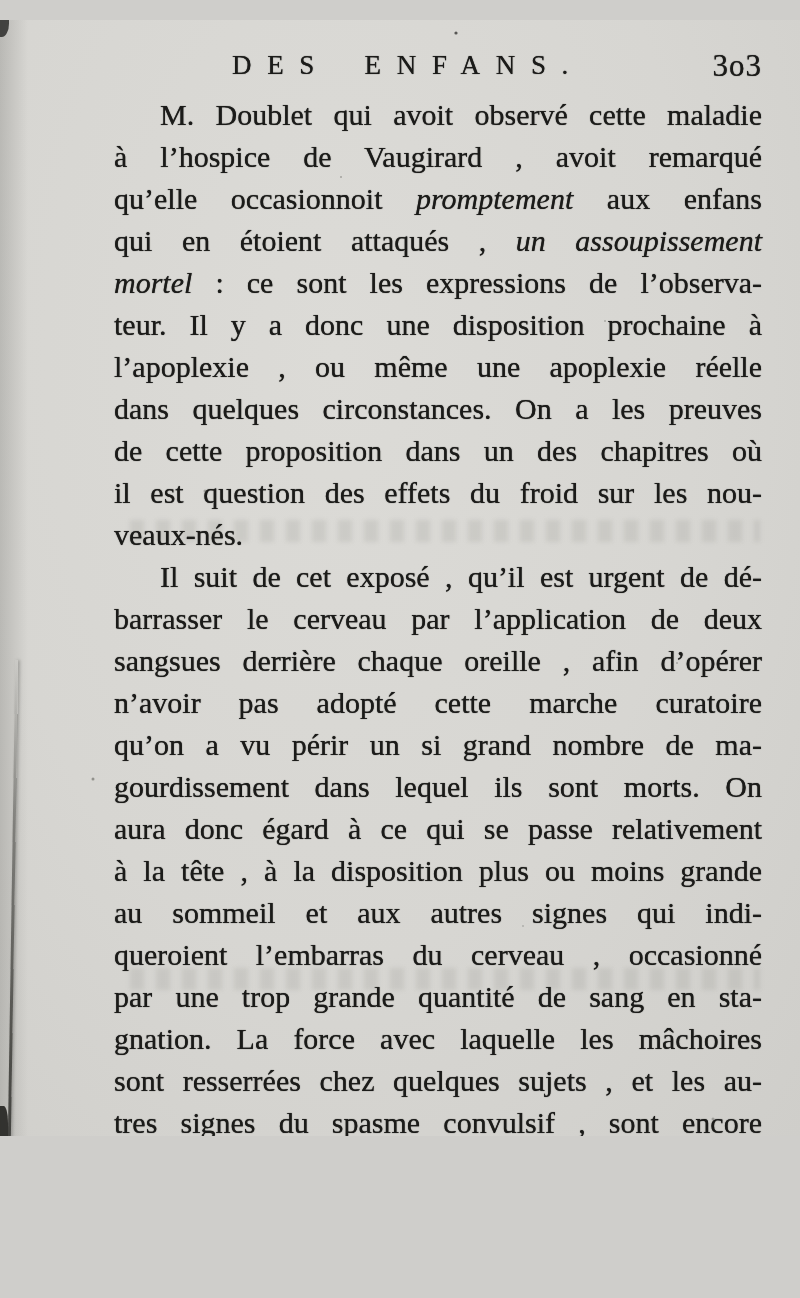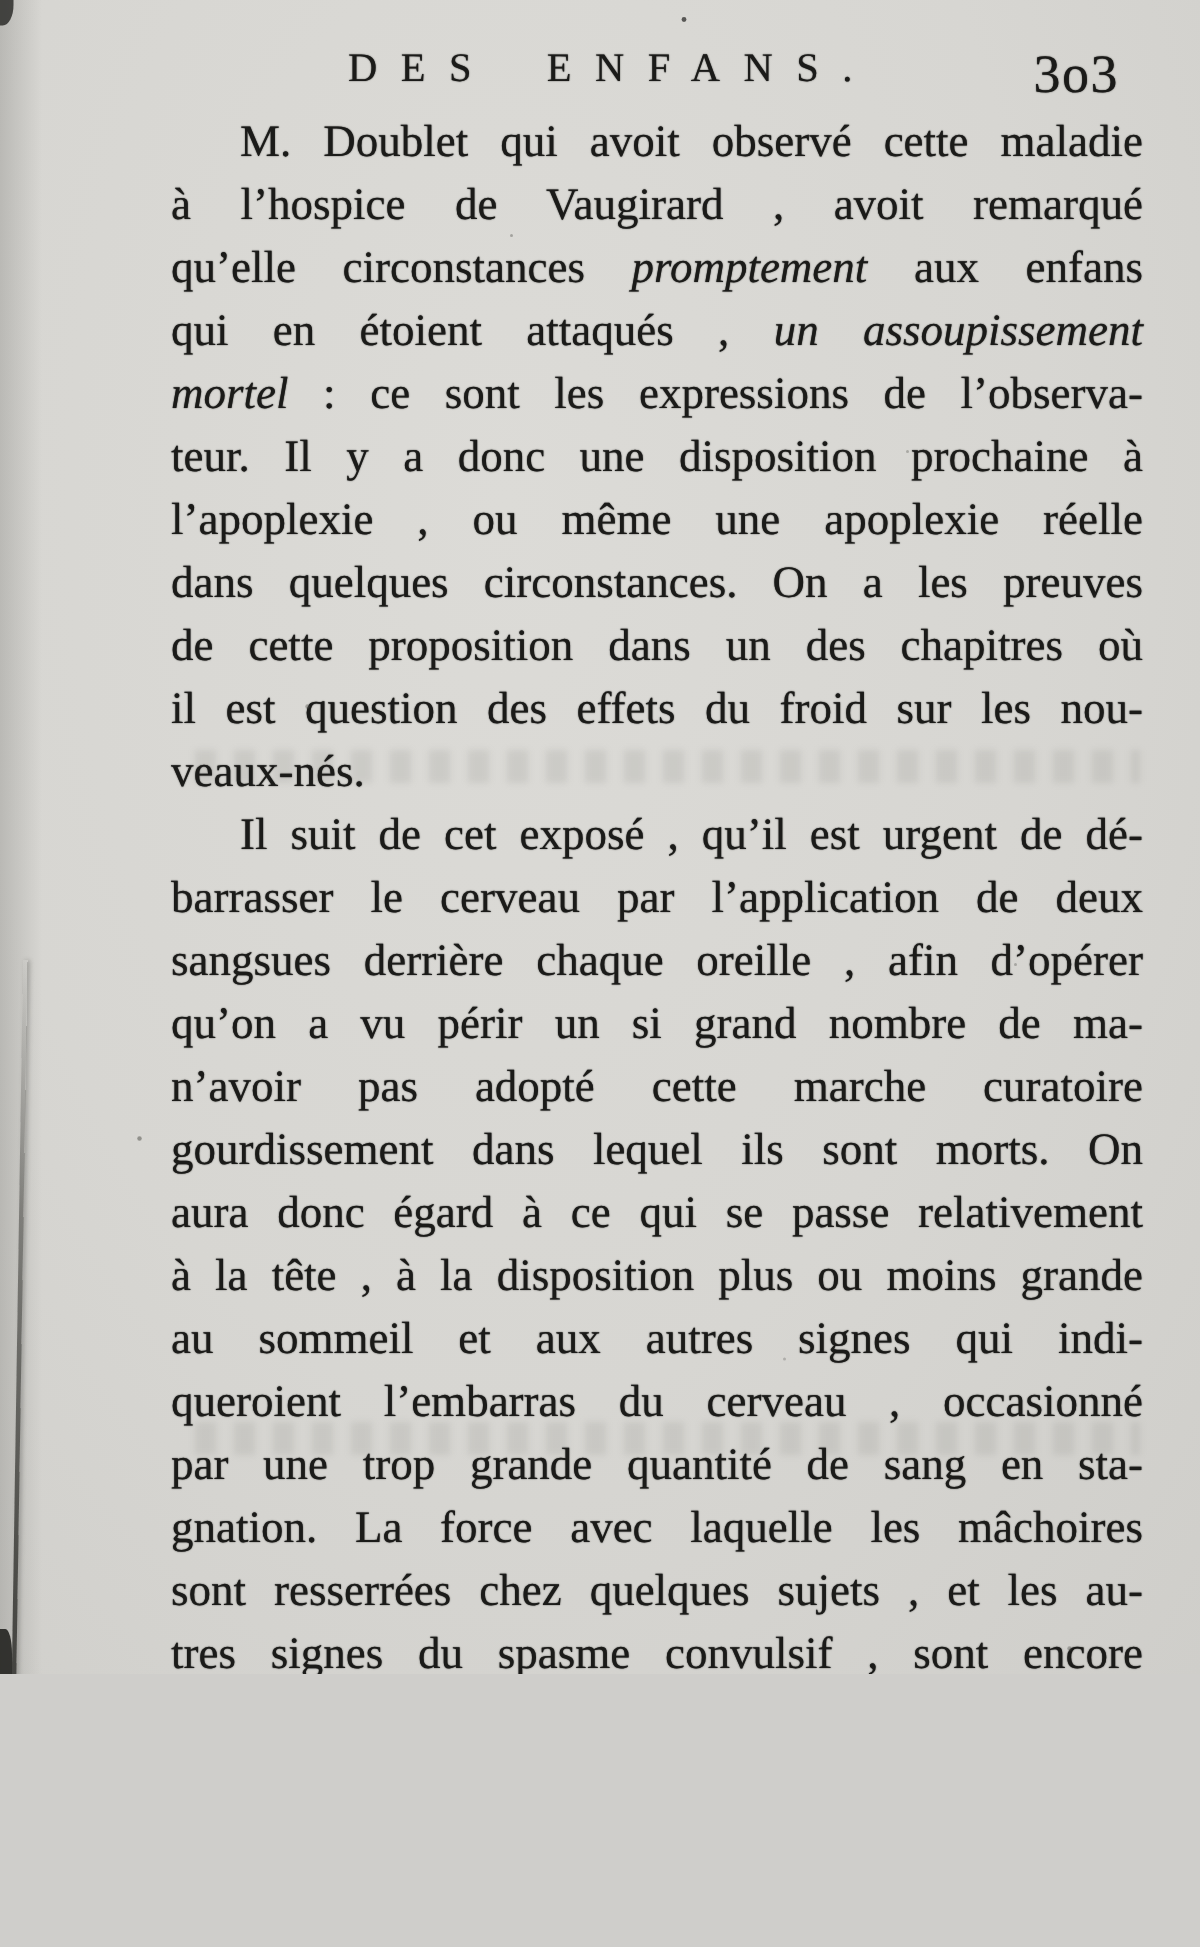--- a/index.html
+++ b/index.html
@@ -8,42 +8,43 @@
     overflow: hidden;
     background: #cfcecb;
     font-family: "Liberation Serif", "DejaVu Serif", serif;
   }
   .page {
     position: relative;
     width: 800px; height: 1116px;
     background: radial-gradient(ellipse at 42% 30%, #dcdbd7 0%, #d7d6d2 55%, #cfceca 100%);
     color: #1b1b19;
     overflow: hidden;
+    margin-top: 20px;
   }
   
   .inked { text-shadow: 0 0 0.9px currentColor; }
 
   .page-header {
     position: absolute;
     left: 114px; right: 38px; top: 30px;
     height: 40px;
   }
   .running-title {
     position: absolute;
     left: 0; right: 60px;
     text-align: center;
     font-size: 27px;
     letter-spacing: 0.58em;
     word-spacing: 0.45em;
     white-space: nowrap;
   }
   .page-number {
     position: absolute;
-    right: 16px; top: -2px;
-    font-size: 36px;
+    right: 0; top: -2px;
+    font-size: 31px;
     letter-spacing: 1px;
   }
 
   .text-block {
     position: absolute;
     left: 114px; top: 74px;
     width: 648px;
     font-size: 30px;
     line-height: 42px;
   }
@@ -123,36 +124,36 @@
 
   <div class="page-header inked">
     <div class="running-title">DES ENFANS.</div>
     <div class="page-number">3o3</div>
   </div>
 
   <div class="text-block inked">
       <div class="para">
         <div class="line"><span>M. Doublet qui avoit observé cette maladie</span></div>
         <div class="line"><span>à l’hospice de Vaugirard , avoit remarqué</span></div>
-        <div class="line"><span>qu’elle circonstances </span><span class="it">promptement</span><span> aux enfans</span></div>
+        <div class="line"><span>qu’elle occasionnoit </span><span class="it">promptement</span><span> aux enfans</span></div>
         <div class="line"><span>qui en étoient attaqués , </span><span class="it">un assoupissement</span></div>
         <div class="line"><span class="it">mortel</span><span> : ce sont les expressions de l’observa-</span></div>
         <div class="line"><span>teur. Il y a donc une disposition prochaine à</span></div>
         <div class="line"><span>l’apoplexie , ou même une apoplexie réelle</span></div>
         <div class="line"><span>dans quelques circonstances. On a les preuves</span></div>
         <div class="line"><span>de cette proposition dans un des chapitres où</span></div>
         <div class="line"><span>il est question des effets du froid sur les nou-</span></div>
         <div class="line flush"><span>veaux-nés.</span></div>
       </div>
       <div class="para">
         <div class="line"><span>Il suit de cet exposé , qu’il est urgent de dé-</span></div>
         <div class="line"><span>barrasser le cerveau par l’application de deux</span></div>
         <div class="line"><span>sangsues derrière chaque oreille , afin d’opérer</span></div>
+        <div class="line"><span>n’avoir pas adopté cette marche curatoire</span></div>
         <div class="line"><span>qu’on a vu périr un si grand nombre de ma-</span></div>
-        <div class="line"><span>n’avoir pas adopté cette marche curatoire</span></div>
         <div class="line"><span>gourdissement dans lequel ils sont morts. On</span></div>
         <div class="line"><span>aura donc égard à ce qui se passe relativement</span></div>
         <div class="line"><span>à la tête , à la disposition plus ou moins grande</span></div>
         <div class="line"><span>au sommeil et aux autres signes qui indi-</span></div>
         <div class="line"><span>queroient l’embarras du cerveau , occasionné</span></div>
         <div class="line"><span>par une trop grande quantité de sang en sta-</span></div>
         <div class="line"><span>gnation. La force avec laquelle les mâchoires</span></div>
         <div class="line"><span>sont resserrées chez quelques sujets , et les au-</span></div>
         <div class="line"><span>tres signes du spasme convulsif , sont encore</span></div>
       </div>

